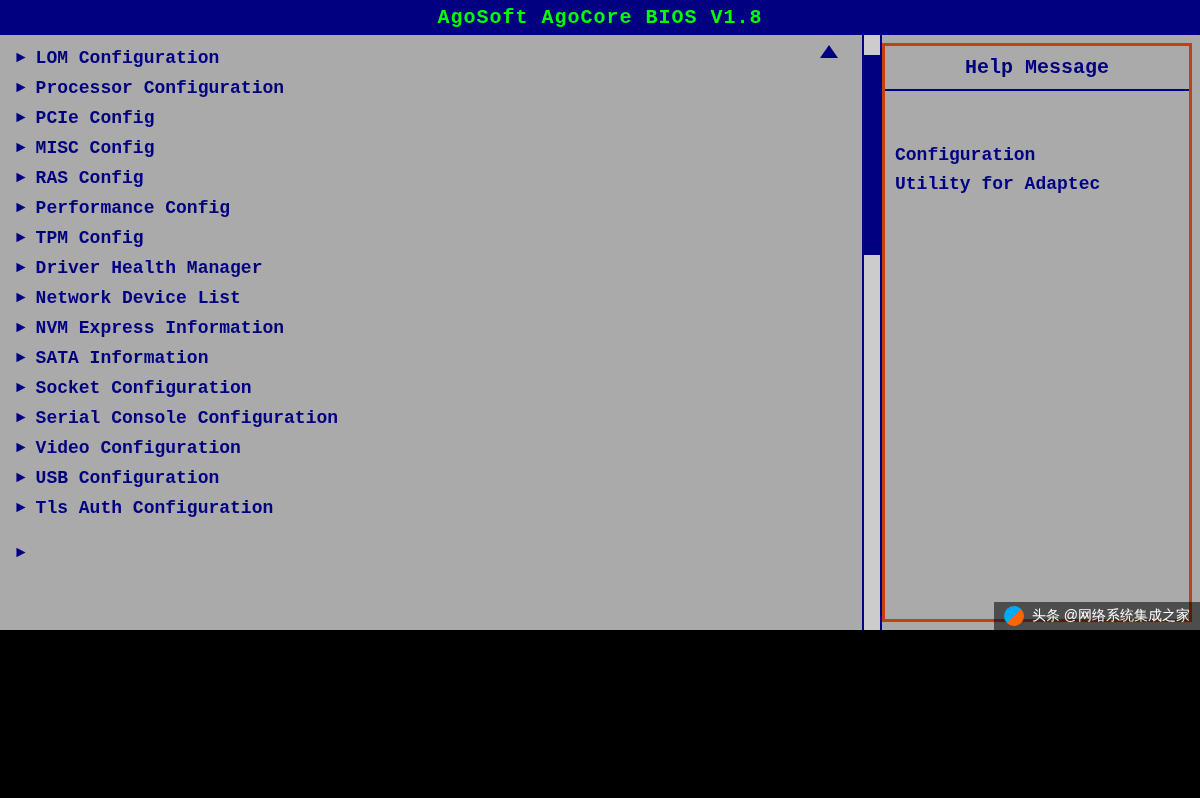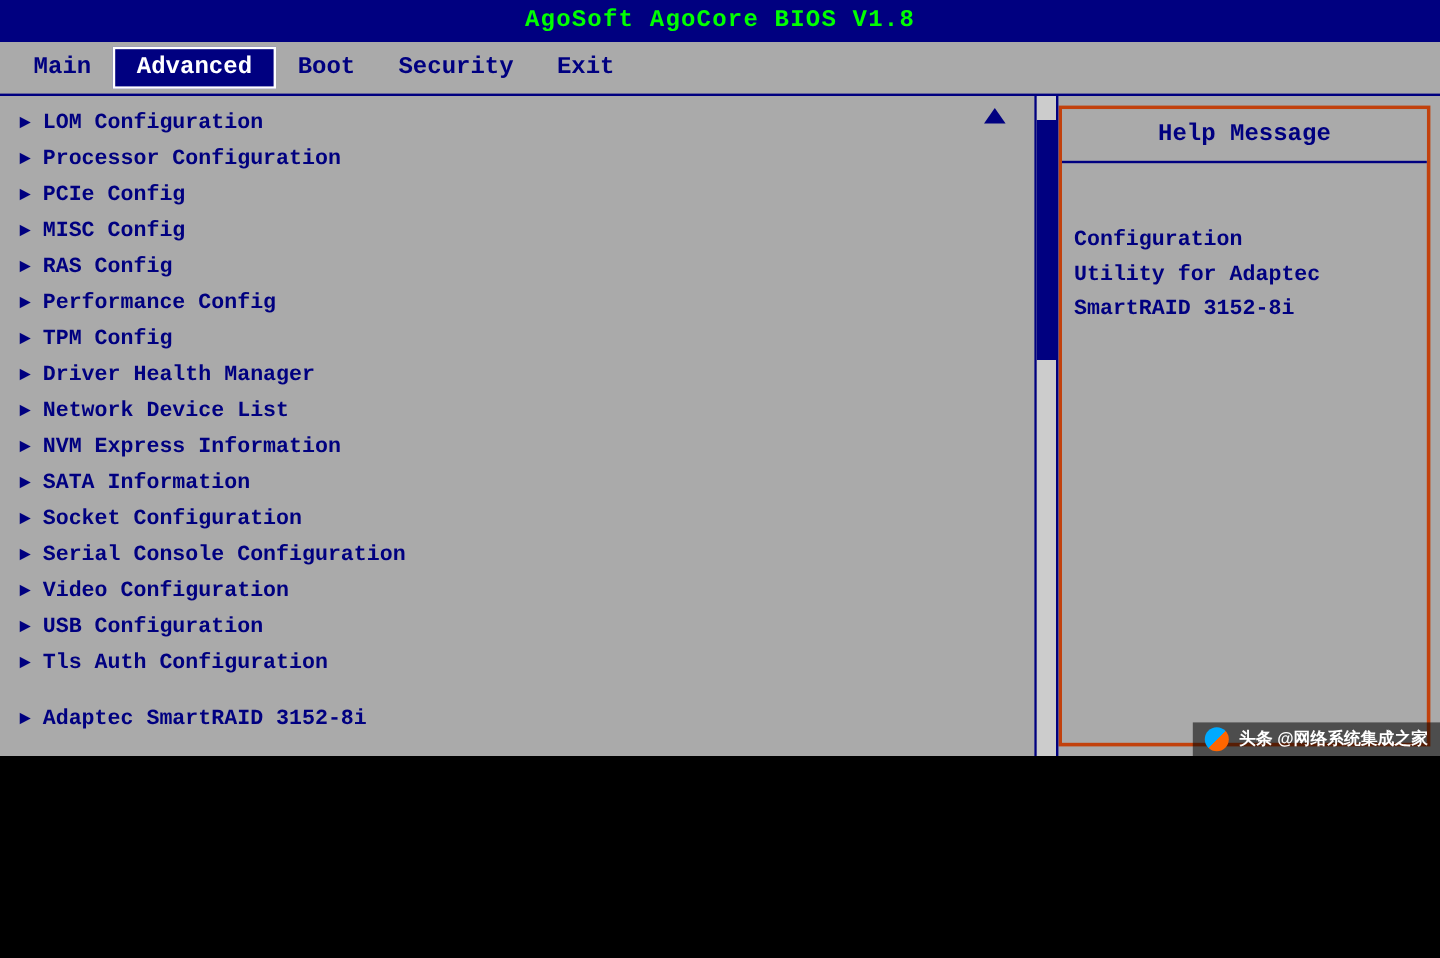--- a/index.html
+++ b/index.html
@@ -152,21 +152,20 @@
       bottom: 0;
       right: 0;
       background: rgba(0,0,0,0.55);
       color: #fff;
       font-size: 14px;
       padding: 4px 10px;
       font-family: 'Microsoft YaHei', Arial, sans-serif;
       display: flex;
       align-items: center;
       gap: 4px;
-      font-weight: bold;
     }
 
     #watermark .wm-icon {
       display: inline-block;
       width: 20px;
       height: 20px;
       background: linear-gradient(135deg, #00aaff 50%, #ff6600 50%);
       border-radius: 50%;
       margin-right: 4px;
     }
@@ -186,28 +185,20 @@
   </style>
 </head>
 <body>
 
 <div id="bios-screen">
 
   <div id="title-bar">
     <span>AgoSoft AgoCore BIOS V1.8</span>
   </div>
 
-  <div id="menu-bar">
-
-  <div class="menu-item">Main</div>
-      <div class="menu-item active">Advanced</div>
-      <div class="menu-item">Boot</div>
-      <div class="menu-item">Security</div>
-      <div class="menu-item">Exit</div>
-    </div>
 
   <div id="content-area">
 
     <div id="left-container">
 
       <div id="menu-content">
 
       <div style="position: absolute; top: 10px; right: 24px; width: 0px; height: 0px; border-left: 9px solid transparent; border-right: 9px solid transparent; border-bottom: 13px solid rgb(0, 0, 128);"></div>
           <div class="menu-list-item">
             <span class="arrow">►</span>
@@ -269,38 +260,36 @@
             <span class="arrow">►</span>
             <span>USB Configuration</span>
           </div>
           <div class="menu-list-item">
             <span class="arrow">►</span>
             <span>Tls Auth Configuration</span>
           </div>
           <div class="menu-list-item separator"></div>
           <div class="menu-list-item">
             <span class="arrow">►</span>
-            <span>Adaptec SmartRAID 3152-8i</span>
           </div>
         </div>
 
       <div id="left-scrollbar">
         <div id="scrollbar-track">
           <div id="scrollbar-thumb"></div>
         </div>
       </div>
     </div>
 
     <div id="right-panel">
       <div id="help-title">Help Message</div>
       <div id="help-content">
 
       <div>Configuration</div>
           <div>Utility for Adaptec</div>
-          <div>SmartRAID 3152-8i</div>
         </div>
     </div>
 
   </div>
 
   <div id="watermark">
     <span class="wm-icon"></span>
     <span>头条 @网络系统集成之家</span>
   </div>
 

